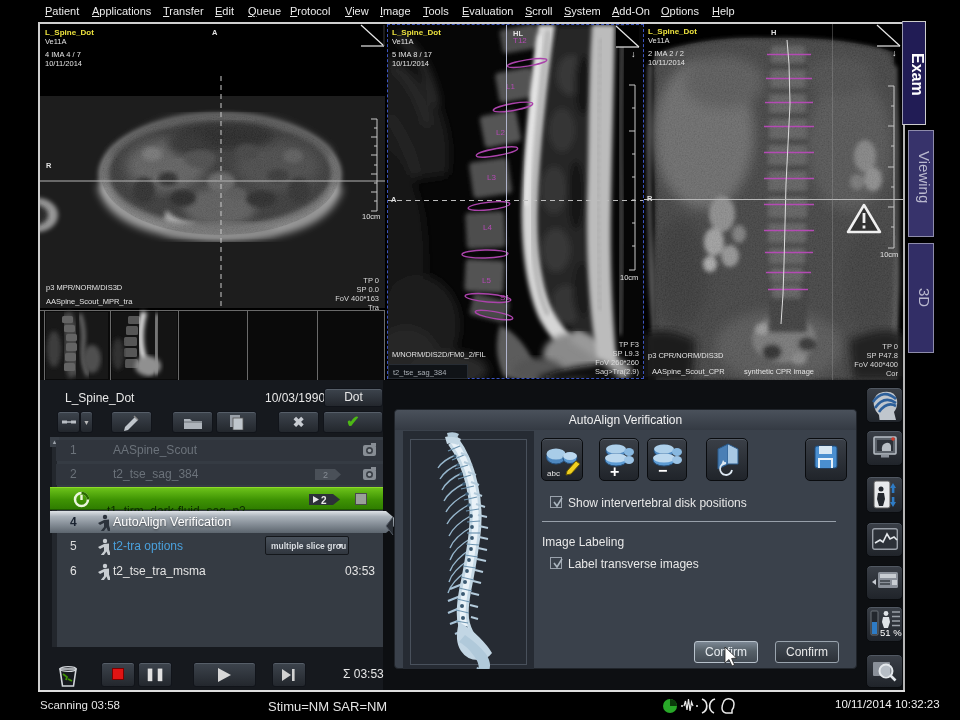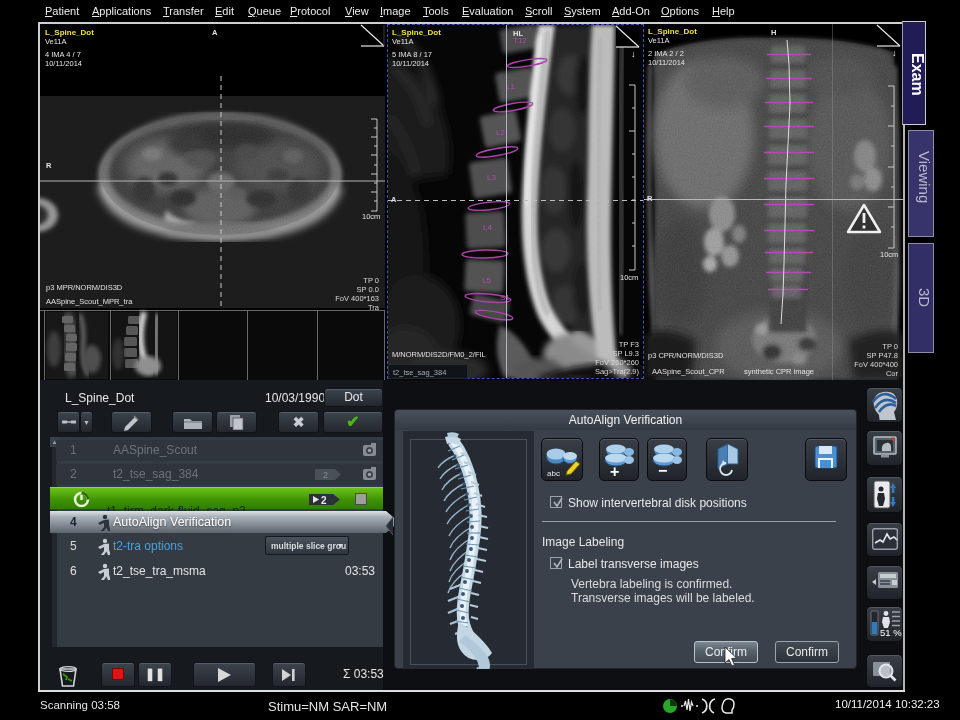--- a/index.html
+++ b/index.html
@@ -767,21 +767,20 @@
     </svg>
 <div class="abs" style="left:173px;top:86px;color:#e8e8e8;font-size:12px">Show intervertebral disk positions</div>
 <div class="abs" style="left:147px;top:111px;width:294px;height:1px;background:#98a0aa"></div>
 <div class="abs" style="left:147px;top:125px;color:#e8e8e8;font-size:12px">Image Labeling</div>
 
 <div class="abs" style="left:155px;top:147px;width:12px;height:12px;background:#3a414b;border:1px solid #9aa2ac"></div>
 <svg class="abs" style="left:156px;top:146px" width="14" height="14">
       <path d="M3 7 l3 4 5 -8" stroke="#aab4be" stroke-width="1.6" fill="none"></path>
     </svg>
 <div class="abs" style="left:173px;top:147px;color:#e8e8e8;font-size:12px">Label transverse images</div>
-<div class="abs" style="left:176px;top:167px;color:#dcdcdc;font-size:12px;line-height:14px">Vertebra labeling is confirmed.<br>Transverse images will be labeled.</div>
 
 <div class="abs" style="left:299px;top:231px;width:64px;height:22px;background:linear-gradient(#7c8894,#566068 45%,#434b54);border:1px solid #b8c2cc;border-radius:3px;text-align:center;color:#e8ecf0;font-size:12px;line-height:20px">Confirm</div>
 <div class="abs" style="left:380px;top:231px;width:64px;height:22px;background:linear-gradient(#424a53,#2c3138);border:1px solid #9aa4ae;border-radius:3px;text-align:center;color:#e8e8e8;font-size:12px;line-height:20px">Confirm</div>
 <svg class="abs" style="left:328px;top:236px" width="16" height="24">
       <path d="M2 1 L2 17 L6 13.5 L9 20 L11.5 19 L8.6 12.5 L13.5 12 Z" fill="#fff" stroke="#222" stroke-width="0.8"></path>
     </svg>
 </div>
 
 <svg class="abs" style="left:385px;top:515px" width="9" height="22">
     <path d="M8 2 L1 11 L8 20" fill="#2a2f36" stroke="#555c66" stroke-width="1"></path>

